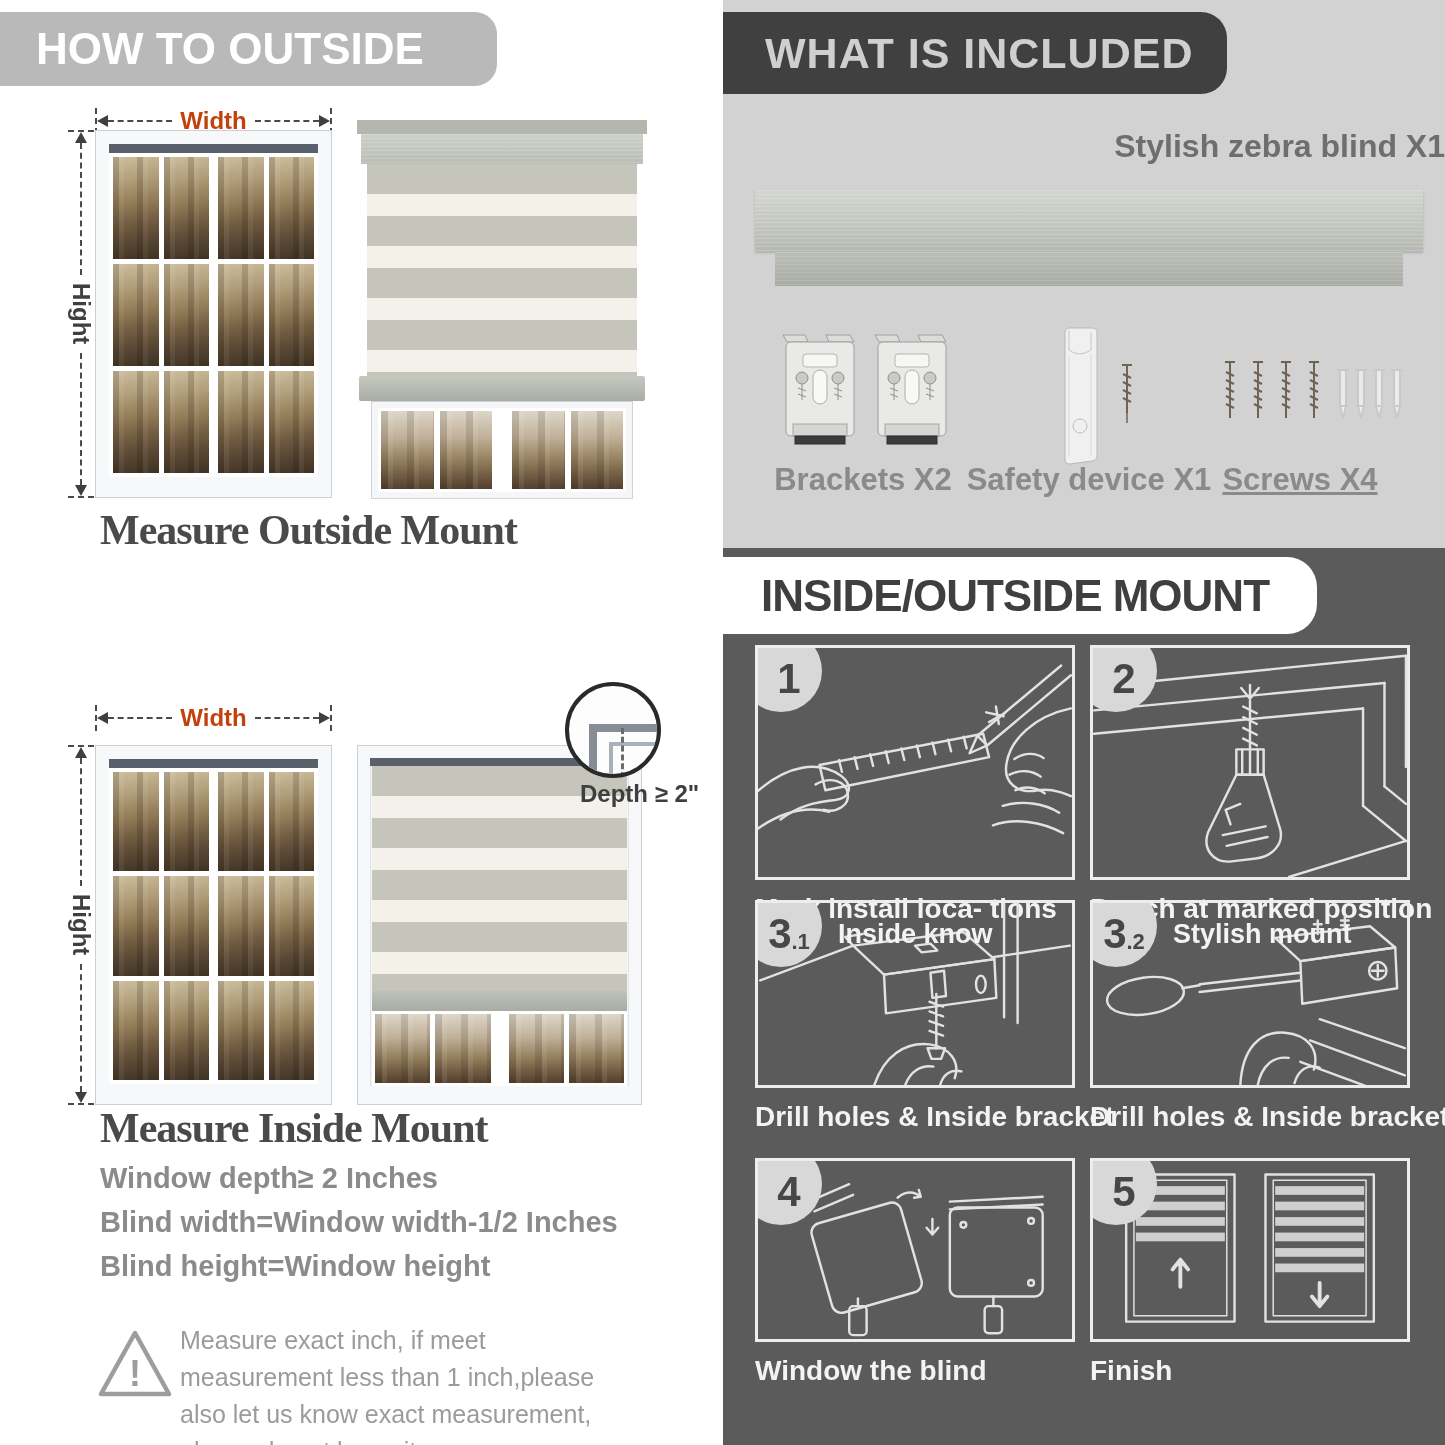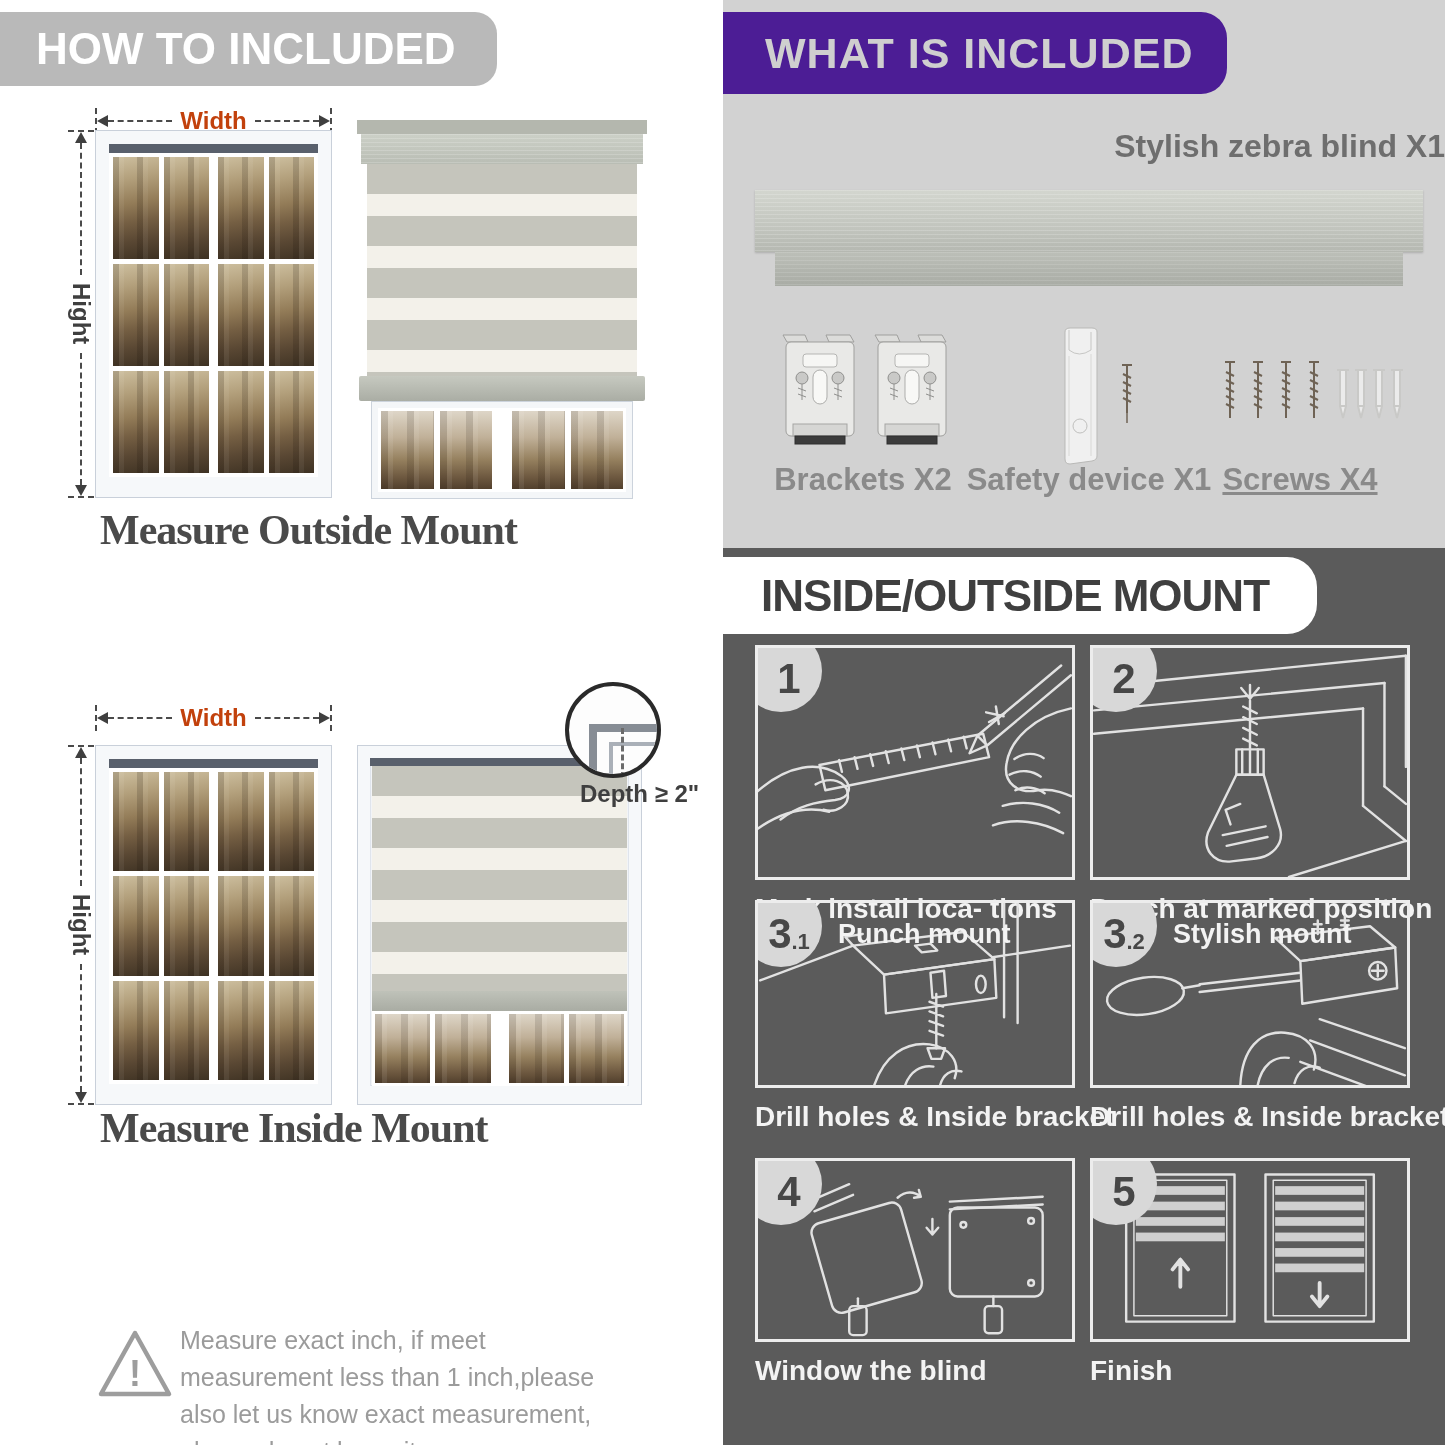--- a/index.html
+++ b/index.html
@@ -75,21 +75,21 @@
   .depth-label{position:absolute;font-size:24px;font-weight:700;color:#3f3f3f;white-space:nowrap;}
 
   .h2{position:absolute;left:100px;color:#4a4a4a;font-size:42px;font-weight:700;letter-spacing:-1px;white-space:nowrap;font-family:Liberation Serif, serif;}
   .bodylines{position:absolute;left:100px;color:#8b8b8b;font-size:29px;font-weight:700;line-height:44px;white-space:nowrap;}
 
   .warn-tri{position:absolute;left:95px;top:1326px;}
   .warn-text{position:absolute;left:180px;top:1322px;width:460px;color:#9b9b9b;font-size:25px;font-weight:500;line-height:37px;}
 
   
   .right-top{position:absolute;left:723px;top:0;width:722px;height:548px;background:#d2d2d2;}
-  .inc-header{position:absolute;left:0;top:12px;width:504px;height:82px;background:#4c1d95;
+  .inc-header{position:absolute;left:0;top:12px;width:504px;height:82px;background:#404040;
     border-radius:0 26px 26px 0;display:flex;align-items:center;padding-left:42px;box-sizing:border-box;
     color:#cfcfcf;font-size:43px;font-weight:700;letter-spacing:1px;white-space:nowrap;}
   .blind-title{position:absolute;left:0;top:128px;width:100%;text-align:right;color:#6e6e6e;font-size:32px;font-weight:700;}
   .hr-top{position:absolute;left:32px;top:190px;width:668px;height:62px;
     background:repeating-linear-gradient(180deg, rgba(255,255,255,.18) 0 1px, rgba(0,0,0,0) 1px 4px),
       linear-gradient(180deg,#d3d6cf,#c2c5be 60%,#b5b8b1);box-shadow:0 1px 2px rgba(0,0,0,.18);}
   .hr-bot{position:absolute;left:52px;top:252px;width:628px;height:34px;
     background:repeating-linear-gradient(180deg, rgba(255,255,255,.12) 0 1px, rgba(0,0,0,0) 1px 4px),
       linear-gradient(180deg,#bcbfb8,#a9aca5);}
   .item-label{position:absolute;top:462px;text-align:center;color:#8a8a8a;font-size:31px;font-weight:700;white-space:nowrap;}
@@ -117,21 +117,21 @@
   .stitle{position:absolute;left:80px;top:16px;color:#f3f3f3;font-weight:700;font-size:27px;white-space:nowrap;}
   .scap{margin-top:13px;color:#f3f3f3;font-size:28px;font-weight:700;white-space:nowrap;}
 
   .lineart{stroke:#e2e2e2;fill:none;stroke-width:2.5;stroke-linecap:round;stroke-linejoin:round;}
 </style>
 </head>
 <body>
 
 <div class="canvas">
 
-  <div class="howto-header">HOW TO INCLUDED</div>
+  <div class="howto-header">HOW TO OUTSIDE</div>
 
   <div class="fig-row row1">
     <div class="harrow" style="left:10px;top:3px;width:237px;">
       <span class="tick"></span>
         <span class="ah-l"></span>
       <span class="dash"></span>
       <span class="lbl">Width</span>
       <span class="dash"></span>
       <span class="ah-r"></span>
         <span class="tick"></span>
@@ -249,20 +249,25 @@
 
     <div class="callout" style="left:480px;top:-18px;">
       <div class="c1"></div>
         <div class="c2"></div>
         <div class="c3"></div>
     </div>
     <div class="depth-label" style="left:495px;top:80px;">Depth ≥ 2"</div>
   </div>
 
   <div class="h2" style="top:1104px;">Measure Inside Mount</div>
+  <div class="bodylines" style="top:1156px;">
+    <div>Window depth≥ 2 Inches</div>
+    <div>Blind width=Window width-1/2 Inches</div>
+    <div>Blind height=Window height</div>
+  </div>
 
   <div class="warn-tri">
     <svg width="80" height="76" viewBox="0 0 80 76">
       <path d="M40,7 L74,68 L6,68 Z" fill="none" stroke="#9d9d9d" stroke-width="4.5" stroke-linejoin="round"></path>
       <text x="40" y="60" text-anchor="middle" font-size="36" font-weight="bold" fill="#9d9d9d">!</text>
     </svg>
   </div>
   <div class="warn-text">Measure exact inch, if meet measurement less than 1 inch,please also let us know exact measurement, please do not leave it</div>
 
   <div class="right-top">
@@ -418,21 +423,21 @@
             <path d="M182,94 L182,150 M175,102 l14,5 M175,112 l14,5 M175,122 l14,5 M175,132 l14,5"></path>
             <path d="M173,150 h18 l-4,11 h-10 Z"></path>
             <path d="M118,188 C128,158 150,143 175,146 C196,149 207,164 201,181"></path>
             <path d="M150,188 C155,174 166,167 179,169 M186,188 C189,177 197,171 208,174"></path>
           </g>
         </svg>
         <div class="badge">
           <span>3</span>
             <span class="sub">.1</span>
         </div>
-        <div class="stitle">Punch mount</div>
+        <div class="stitle">Inside know</div>
       </div>
       <div class="scap">Drill holes &amp;  Inside bracket</div>
     </div>
 
     <div class="step p22">
       <div class="sbox h188">
         <svg viewBox="0 0 320 188">
           <g class="lineart">
             <path d="M186,36 L284,24 L310,46 L212,60 Z"></path>
             <path d="M212,60 L310,46 L312,88 L214,104 Z"></path>

